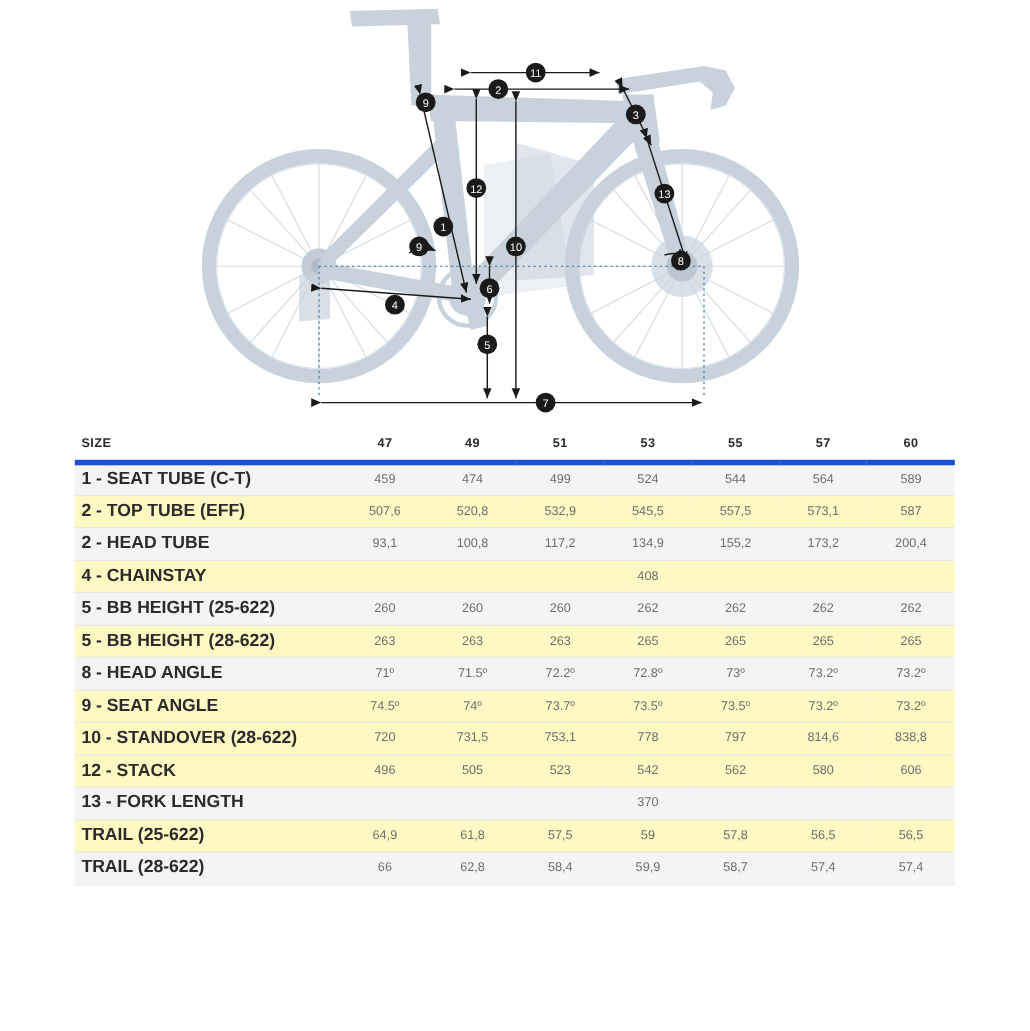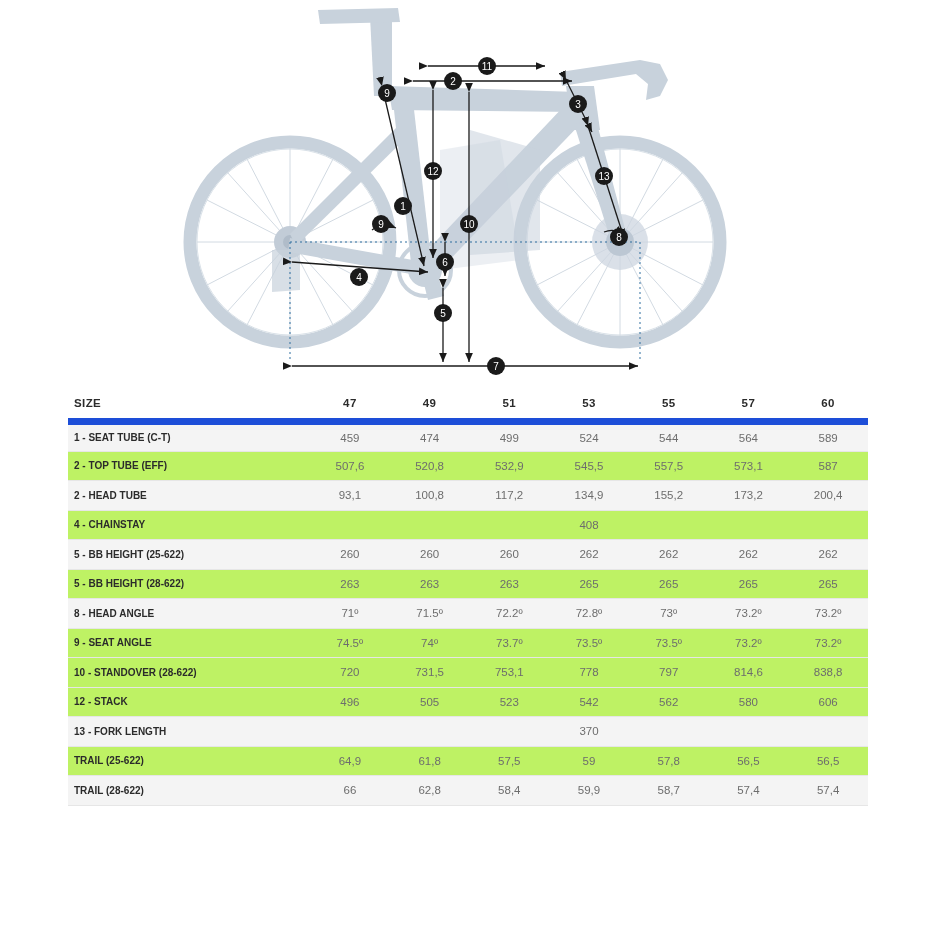--- a/index.html
+++ b/index.html
@@ -45,48 +45,48 @@
   }
   .geo-table tr {
     height: 29.5px;
   }
   .geo-table .hdr th {
     font-size: 11.5px;
     font-weight: bold;
     color: #2b2b2b;
     letter-spacing: .4px;
     text-align: center;
-    border-bottom: 7px solid #1d4ed8;
+    border-bottom: 5px solid #1d4ed8;
     height: 30px;
     vertical-align: middle;
   }
   .geo-table .hdr th.label-col {
     text-align: left;
     padding-left: 6px;
   }
   .geo-table td {
     text-align: center;
     vertical-align: middle;
     color: #6d6d6d;
     border-bottom: 1px solid #e6e6e6;
     font-size: 11.5px;
   }
   .geo-table td.label-col {
     text-align: left;
     padding-left: 6px;
     color: #2b2b2b;
     font-weight: bold;
-    font-size: 10px;
+    font-size: 16px;
     white-space: nowrap;
   }
   .geo-table tr.shade td {
     background: #f4f4f4;
   }
   .geo-table tr.plain td {
-    background: #bef264;
+    background: #fef9c3;
   }
   .geo-table col.label-w { width: 242px; }
   .geo-table col.val-w { width: 79.7px; }
 </style>
 </head>
 <body>
 
 <div class="page">
 
   <div class="diagram">

